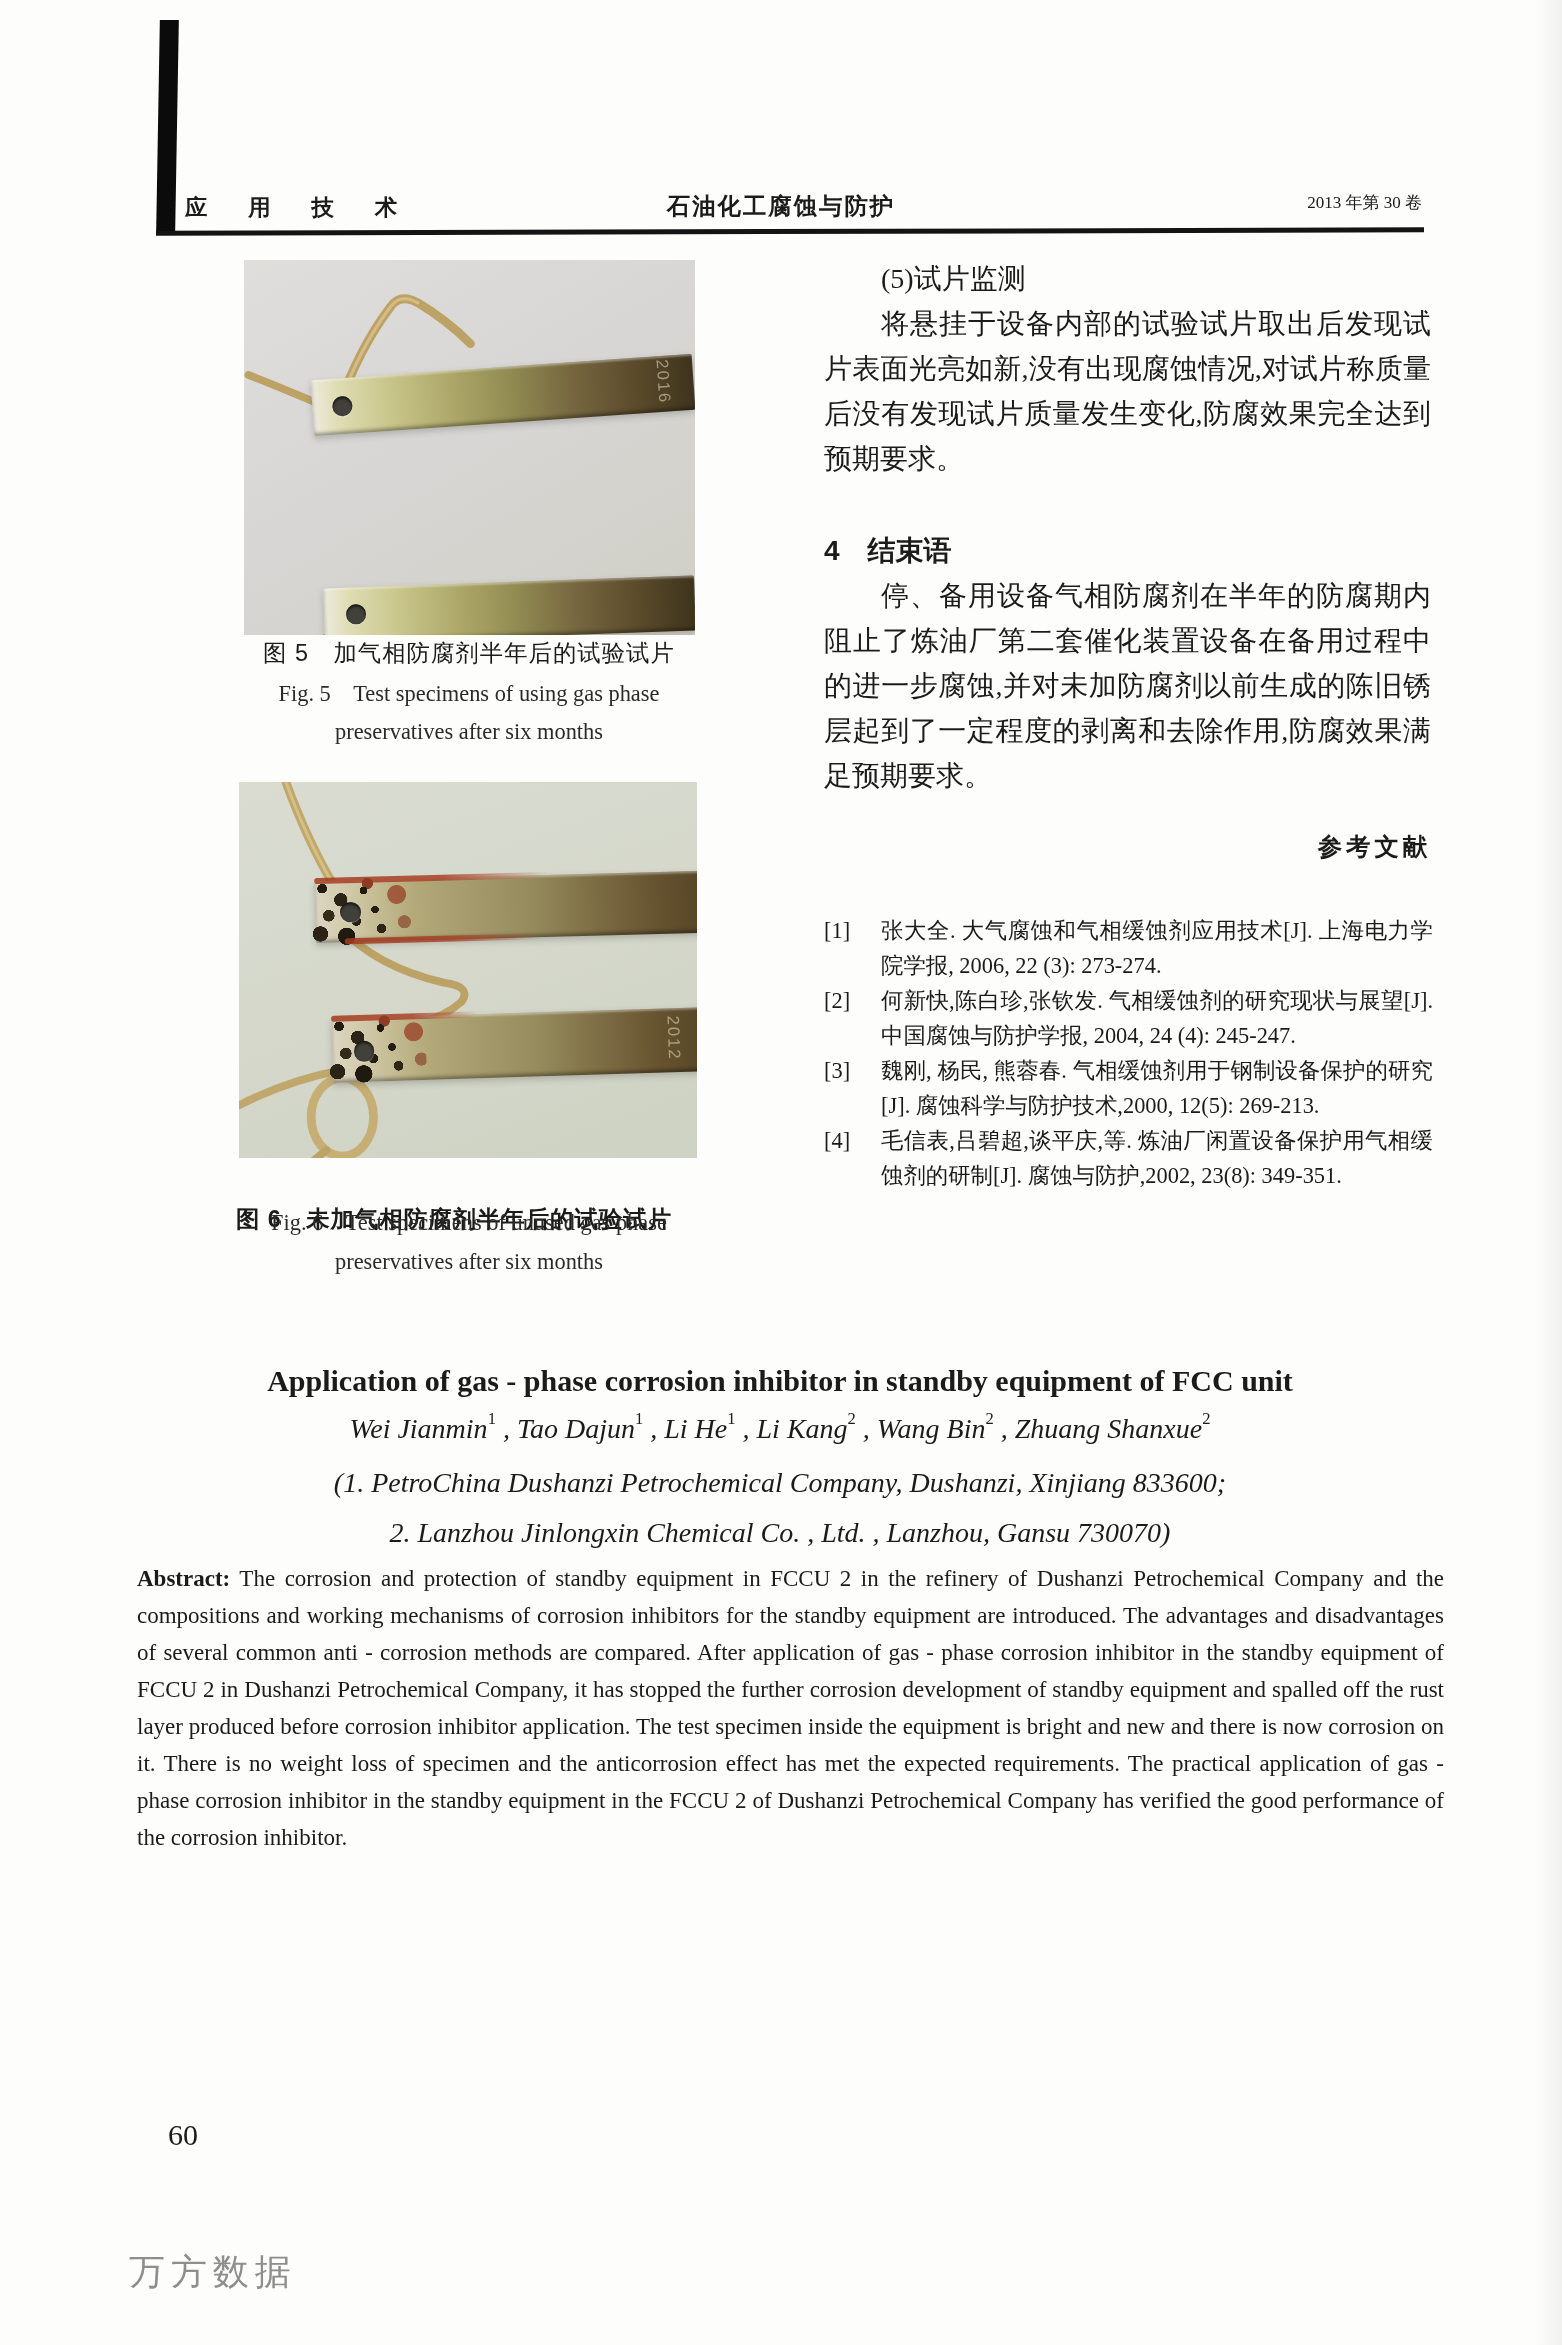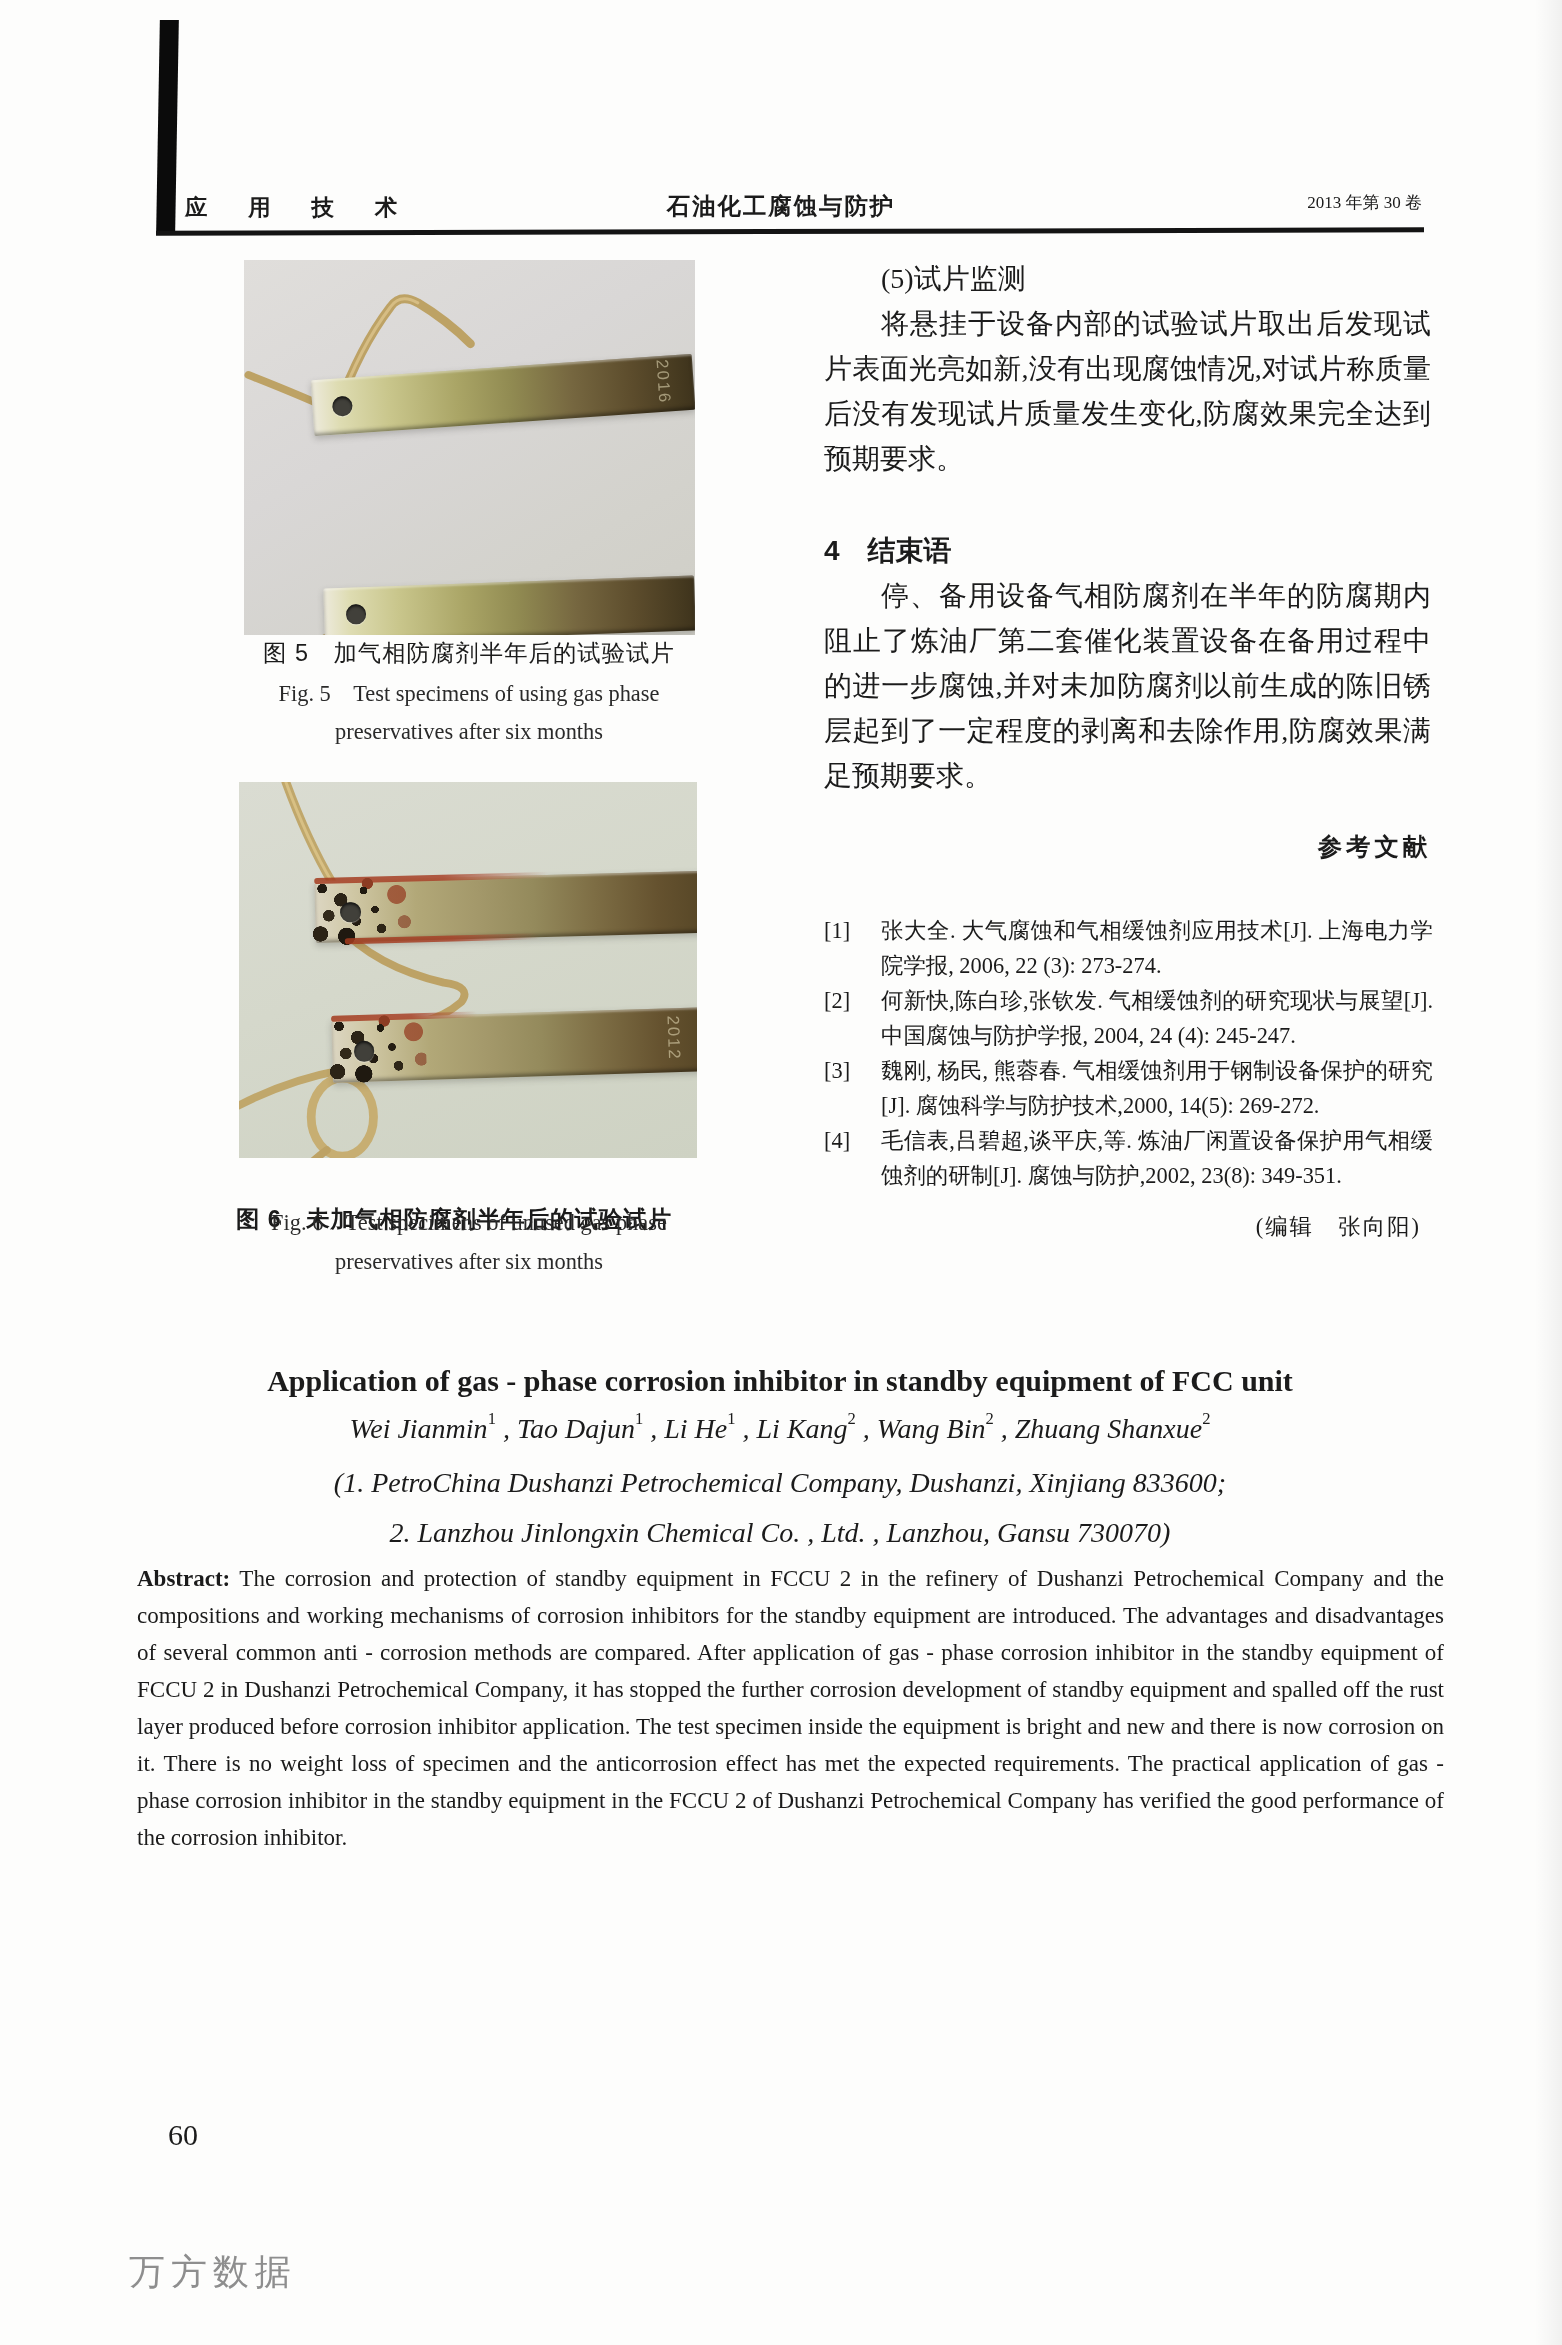--- a/index.html
+++ b/index.html
@@ -155,29 +155,28 @@
     <div class="ref-item">
       <span class="ref-no">[1]</span>
       <span class="ref-text">张大全. 大气腐蚀和气相缓蚀剂应用技术[J]. 上海电力学院学报, 2006, 22 (3): 273-274.</span>
     </div>
     <div class="ref-item">
       <span class="ref-no">[2]</span>
       <span class="ref-text">何新快,陈白珍,张钦发. 气相缓蚀剂的研究现状与展望[J]. 中国腐蚀与防护学报, 2004, 24 (4): 245-247.</span>
     </div>
     <div class="ref-item">
       <span class="ref-no">[3]</span>
-      <span class="ref-text">魏刚, 杨民, 熊蓉春. 气相缓蚀剂用于钢制设备保护的研究[J]. 腐蚀科学与防护技术,2000, 14(5): 269-272.</span>
+      <span class="ref-text">魏刚, 杨民, 熊蓉春. 气相缓蚀剂用于钢制设备保护的研究[J]. 腐蚀科学与防护技术,2000, 12(5): 269-213.</span>
     </div>
     <div class="ref-item">
       <span class="ref-no">[4]</span>
       <span class="ref-text">毛信表,吕碧超,谈平庆,等. 炼油厂闲置设备保护用气相缓蚀剂的研制[J]. 腐蚀与防护,2002, 23(8): 349-351.</span>
     </div>
   </div>
 
-  <div class="abs editor">(编辑　张向阳)</div>
 
   <div class="abs etitle">Application of gas - phase corrosion inhibitor in standby equipment of FCC unit</div>
 
   <div class="abs eauthors">
     <span><span>Wei Jianmin</span><sup>1</sup><span> , </span></span><span><span>Tao Dajun</span><sup>1</sup><span> , </span></span><span><span>Li He</span><sup>1</sup><span> , </span></span><span><span>Li Kang</span><sup>2</sup><span> , </span></span><span><span>Wang Bin</span><sup>2</sup><span> , </span></span><span><span>Zhuang Shanxue</span><sup>2</sup><span></span></span>
   </div>
 
   <div class="abs eaffil" style="top:1467px;">(1. PetroChina Dushanzi Petrochemical Company, Dushanzi, Xinjiang 833600;</div>
   <div class="abs eaffil" style="top:1517px;">2. Lanzhou Jinlongxin Chemical Co. , Ltd. , Lanzhou, Gansu 730070)</div>
 

